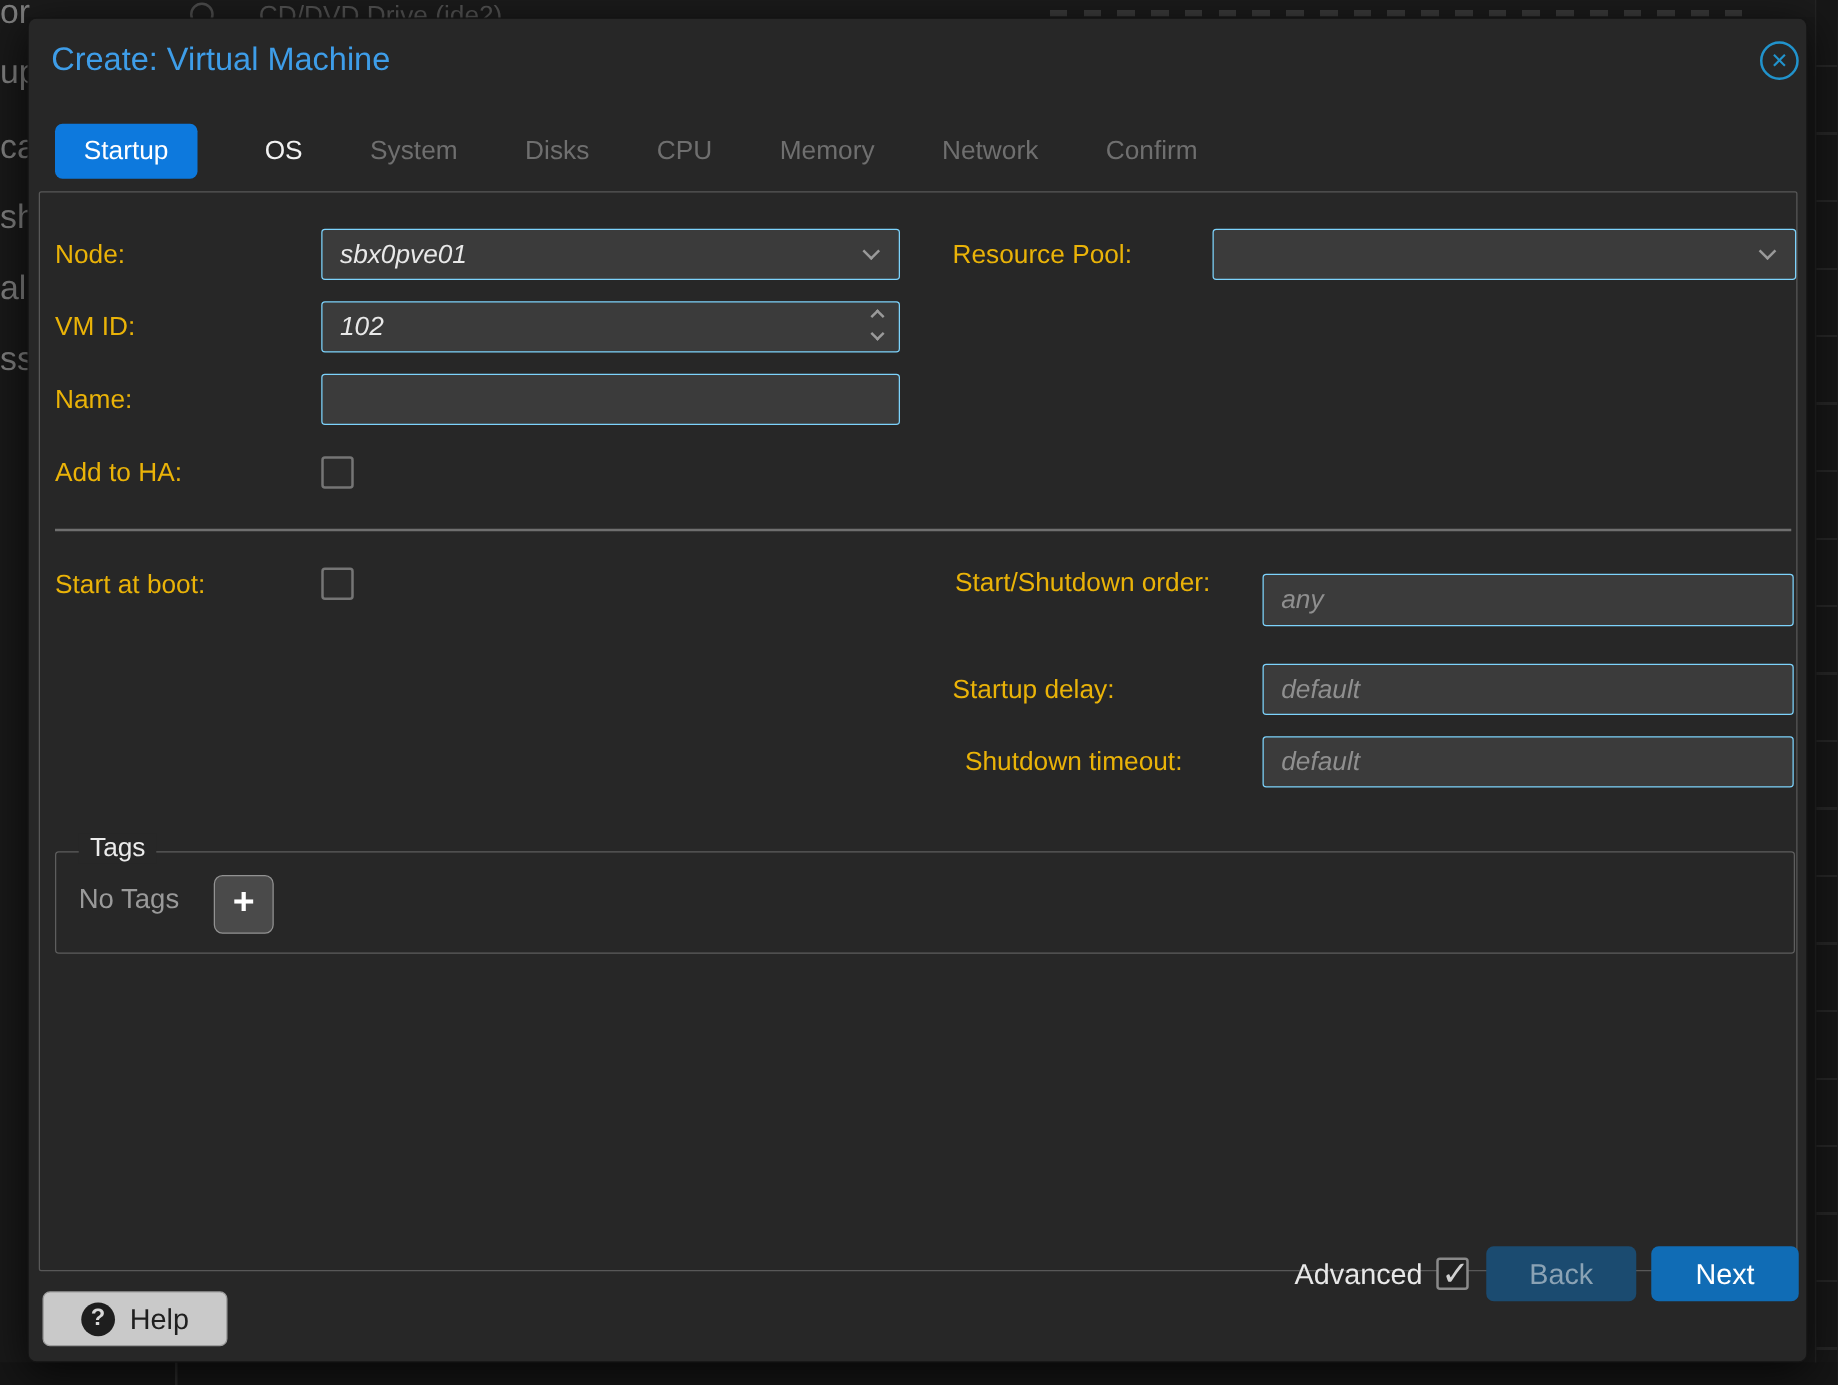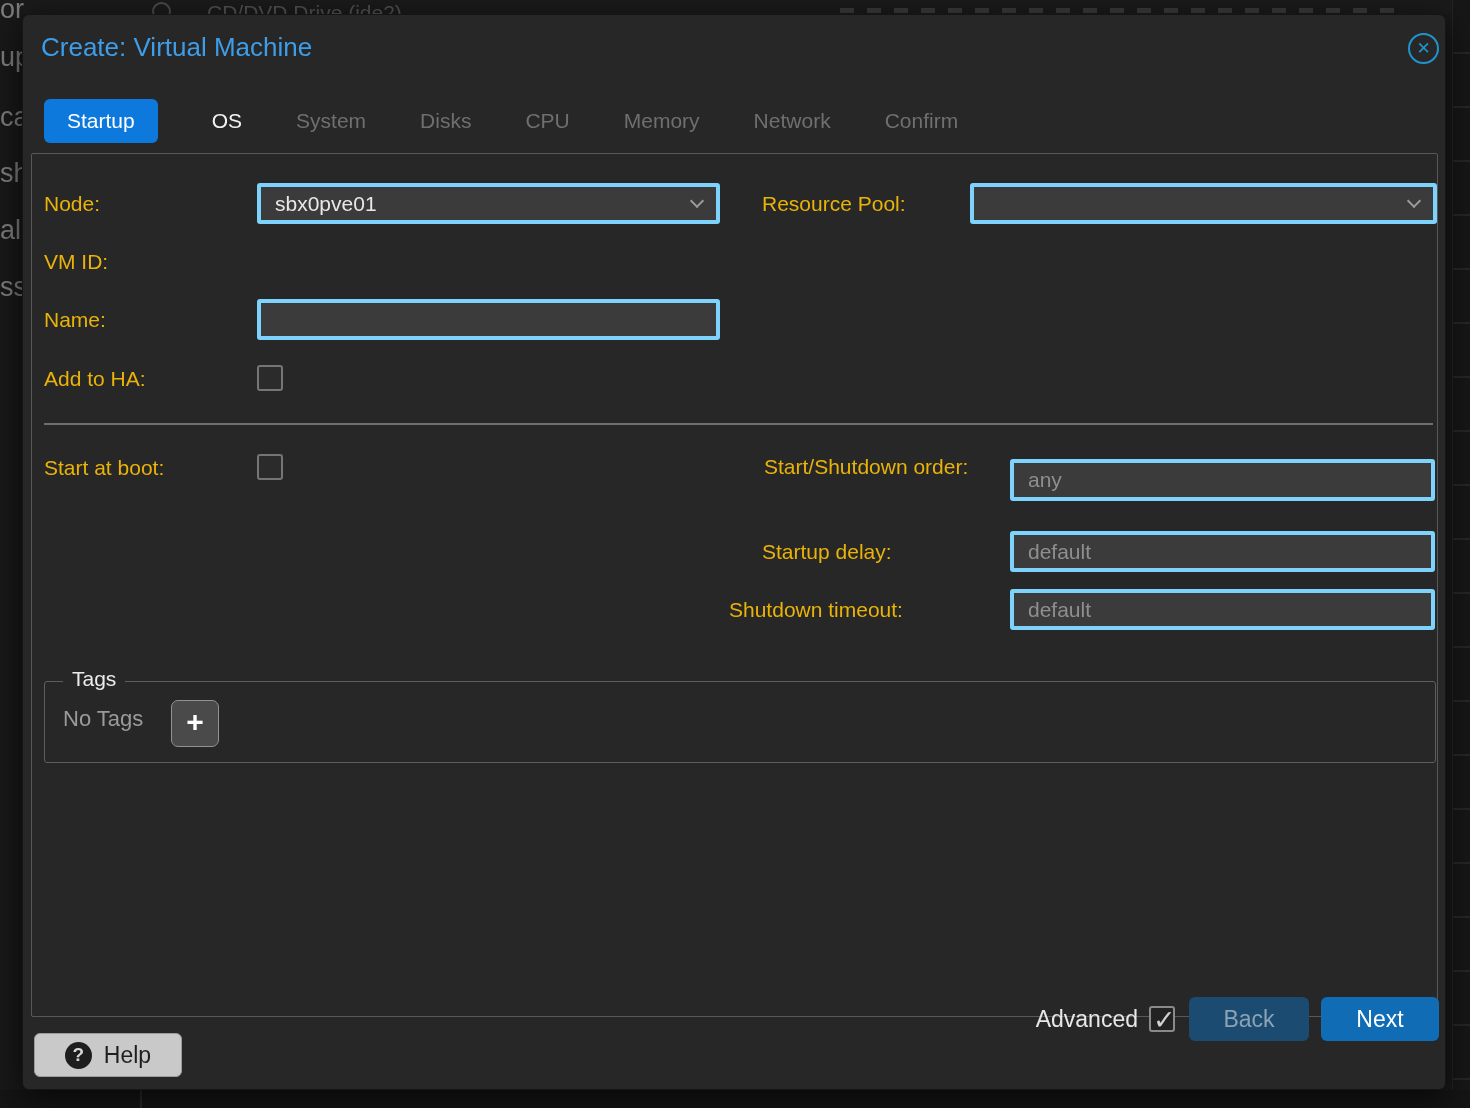--- a/index.html
+++ b/index.html
@@ -41,23 +41,24 @@
   .tab { font-size:21px; color:#6f6f6f; white-space:nowrap; }
   .tab.enabled { color:#f2f2f2; }
   .tab.active { background:#0d79dd; color:#ffffff; border-radius:6px; padding:10px 23px; }
 
   
   .panel { position:absolute; left:8px; top:138px; width:1407px; height:864px;
     border:1px solid #585858; border-radius:2px; }
   .flabel { position:absolute; font-size:21px; color:#eab308; }
   .field { position:absolute; height:41px; }
   .field input {
-    width:100%; height:100%; background:#3b3b3b; border:4px solid #7dd3fc; border-radius:3px;
+    width:100%; height:100%; background:#3b3b3b; border:1px solid #7dd3fc; border-radius:3px;
     color:#e8e8e8; font-size:21px; padding:0 14px; outline:none;
     font-family:"Liberation Sans","DejaVu Sans",sans-serif;
+    font-style:italic;
   }
   .field input::placeholder { color:#8f8f8f; opacity:1; }
   .chev { position:absolute; width:10px; height:10px; border-right:2px solid #9a9a9a; border-bottom:2px solid #9a9a9a; }
   .chev.down { transform:rotate(45deg); }
   .chev.up { transform:rotate(-135deg); }
   .combo-chev { right:18px; top:13px; }
   .spin-up { width:8px; height:8px; right:14px; top:8px; }
   .spin-dn { width:8px; height:8px; right:14px; bottom:11px; }
 
   .cb { position:absolute; width:26px; height:26px; border:2px solid #757575; border-radius:3px;
@@ -133,20 +134,25 @@
 
   <div class="panel">
 
     <div class="flabel" style="left:12px; top:29px; line-height:41px;">Node:</div>
     <div class="field" style="left:225px; top:29px; width:463px;">
       <input readonly="" value="sbx0pve01" style="">
       <span class="chev down combo-chev"></span>
     </div>
 
     <div class="flabel" style="left:12px; top:87px; line-height:41px;">VM ID:</div>
+    <div class="field" style="left:225px; top:87px; width:463px;">
+      <input value="102" style="">
+      <span class="chev up spin-up"></span>
+      <span class="chev down spin-dn"></span>
+    </div>
 
     <div class="flabel" style="left:12px; top:145px; line-height:41px;">Name:</div>
     <div class="field" style="left:225px; top:145px; width:463px;">
       <input value="" style="">
     </div>
 
     <div class="flabel" style="left:12px; top:204px; line-height:41px;">Add to HA:</div>
     <div class="cb" style="left:225px; top:211px;"></div>
 
     <div class="flabel" style="left:730px; top:29px; line-height:41px;">Resource Pool:</div>
@@ -163,21 +169,21 @@
     <div class="flabel" style="left:732px; top:296px; width:215px; line-height:33px;">Start/Shutdown order:</div>
     <div class="field" style="left:978px; top:305px; width:425px; height:42px;">
       <input placeholder="any" style="">
     </div>
 
     <div class="flabel" style="left:730px; top:377px; line-height:41px;">Startup delay:</div>
     <div class="field" style="left:978px; top:377px; width:425px;">
       <input placeholder="default" style="">
     </div>
 
-    <div class="flabel" style="left:697px; top:435px; line-height:41px;">Shutdown timeout:</div>
+    <div class="flabel" style="left:740px; top:435px; line-height:41px;">Shutdown timeout:</div>
     <div class="field" style="left:978px; top:435px; width:425px;">
       <input placeholder="default" style="">
     </div>
 
     <div class="tags-box">
       <span class="tags-legend">Tags</span>
       <span class="no-tags">No Tags</span>
       <div class="add-tag">
         <span>+</span>
       </div>

